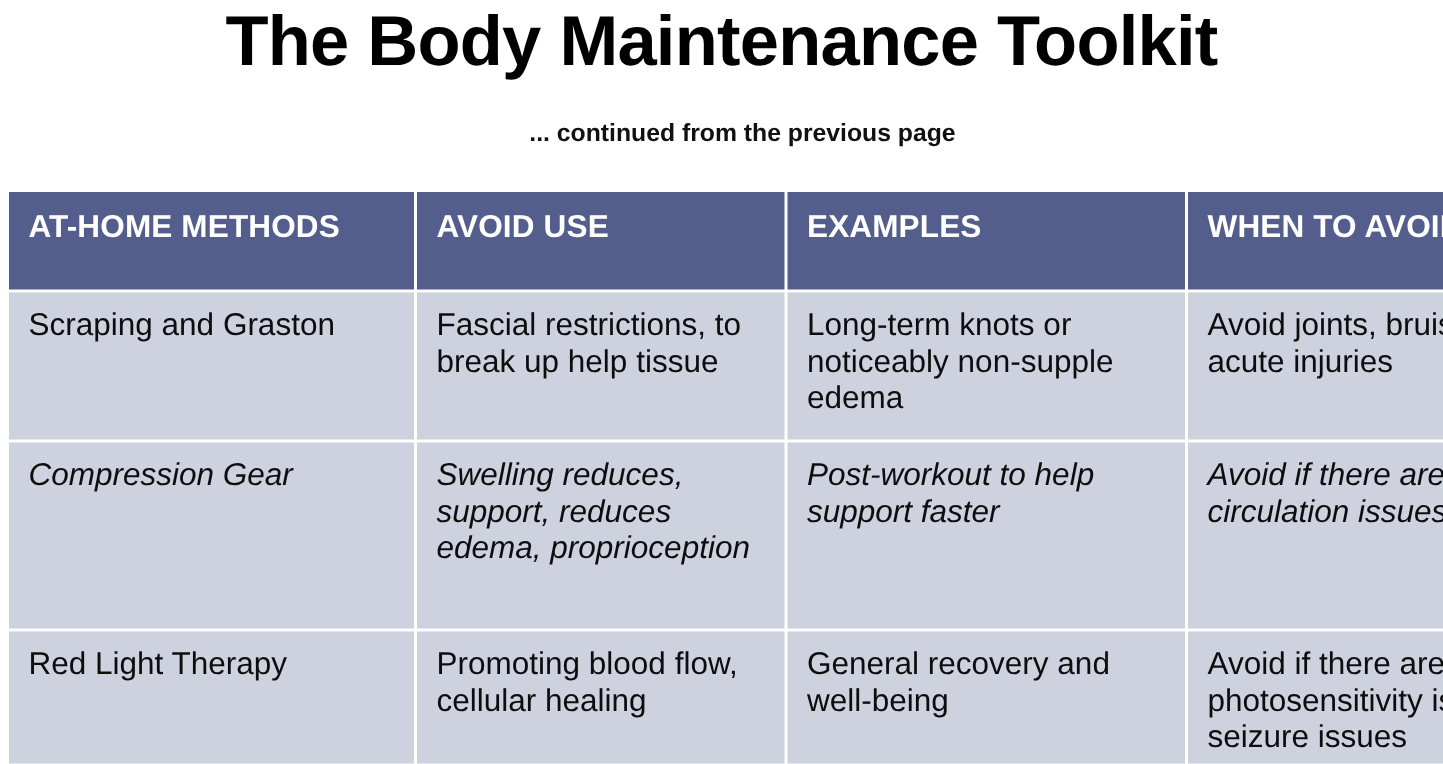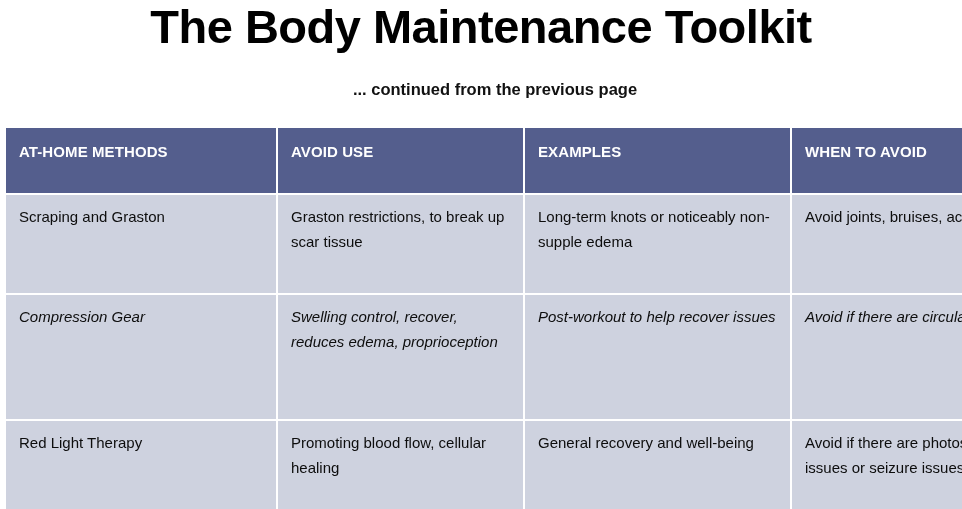--- a/index.html
+++ b/index.html
@@ -53,21 +53,21 @@
   table.tk {
     border-collapse: separate;
     border-spacing: 2px 2px;
     width: 949px;
     table-layout: fixed;
     margin: -2px 0 0 -2px;
   }
   table.tk th, table.tk td {
     vertical-align: top;
     padding: 10px 12px 10px 13px;
-    font-size: 15px;
+    font-size: 21px;
     line-height: 24.5px;
   }
   table.tk th {
     background: #545E8D;
     color: #ffffff;
     font-weight: bold;
     text-align: left;
     height: 43px;
     padding-top: 12px;
     letter-spacing: 0.1px;
@@ -100,28 +100,28 @@
         <tr>
           <th class="c0">AT-HOME METHODS</th>
           <th class="c1">AVOID USE</th>
           <th class="c2">EXAMPLES</th>
           <th class="c3">WHEN TO AVOID</th>
         </tr>
       </thead>
       <tbody>
         <tr class="r0">
           <td class="c0">Scraping and Graston</td>
-          <td class="c1">Graston restrictions, to break up scar tissue</td>
+          <td class="c1">Fascial restrictions, to break up help tissue</td>
           <td class="c2">Long-term knots or noticeably non-supple edema</td>
           <td class="c3">Avoid joints, bruises, acute injuries</td>
         </tr>
         <tr class="r1">
           <td class="c0">Compression Gear</td>
-          <td class="c1">Swelling control, recover, reduces edema, proprioception</td>
-          <td class="c2">Post-workout to help recover issues</td>
+          <td class="c1">Swelling reduces, support, reduces edema, proprioception</td>
+          <td class="c2">Post-workout to help support faster</td>
           <td class="c3">Avoid if there are circulation issues</td>
         </tr>
         <tr class="r2">
           <td class="c0">Red Light Therapy</td>
           <td class="c1">Promoting blood flow, cellular healing</td>
           <td class="c2">General recovery and well-being</td>
           <td class="c3">Avoid if there are photosensitivity issues or seizure issues</td>
         </tr>
 
       </tbody>

